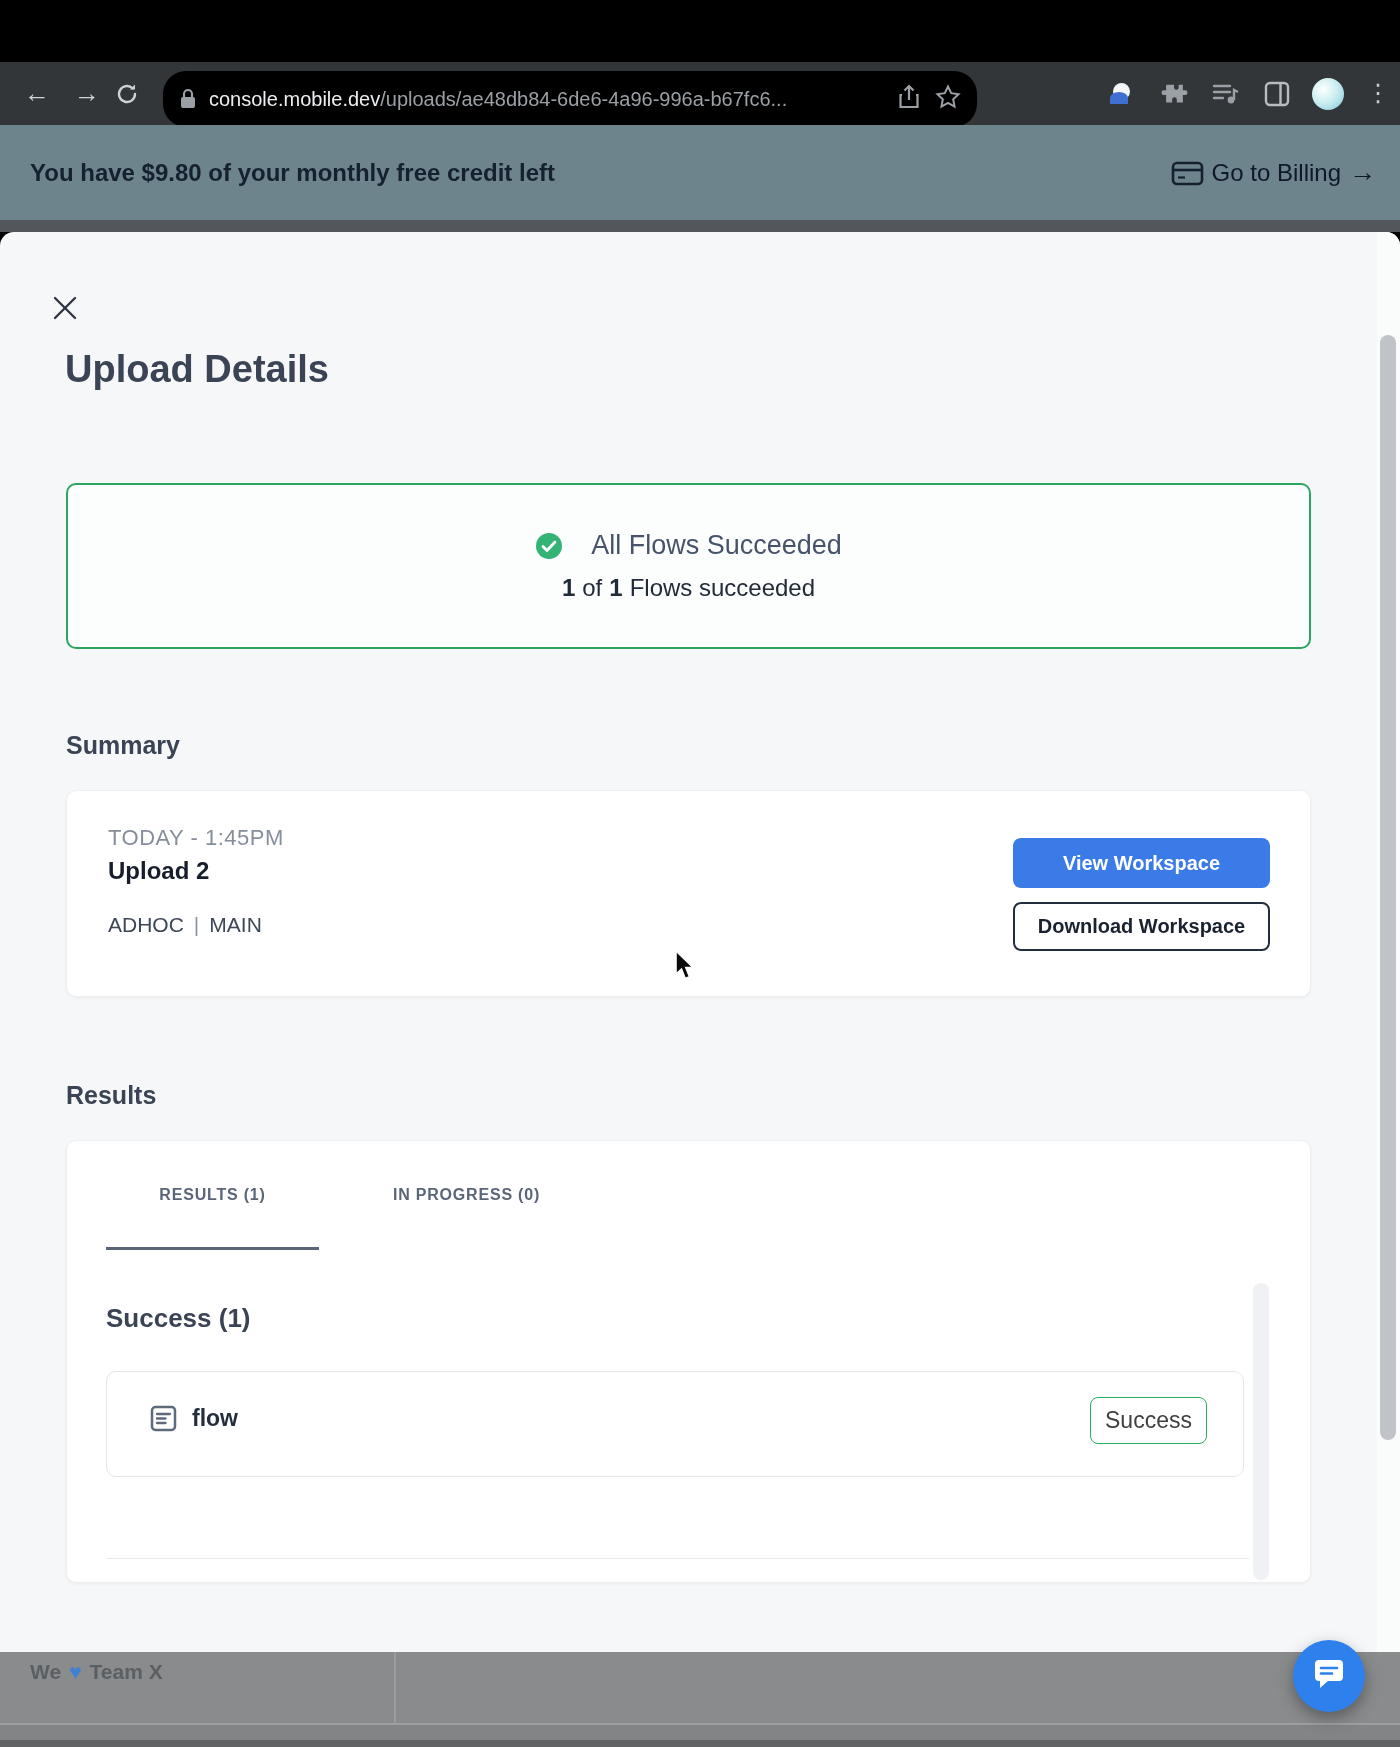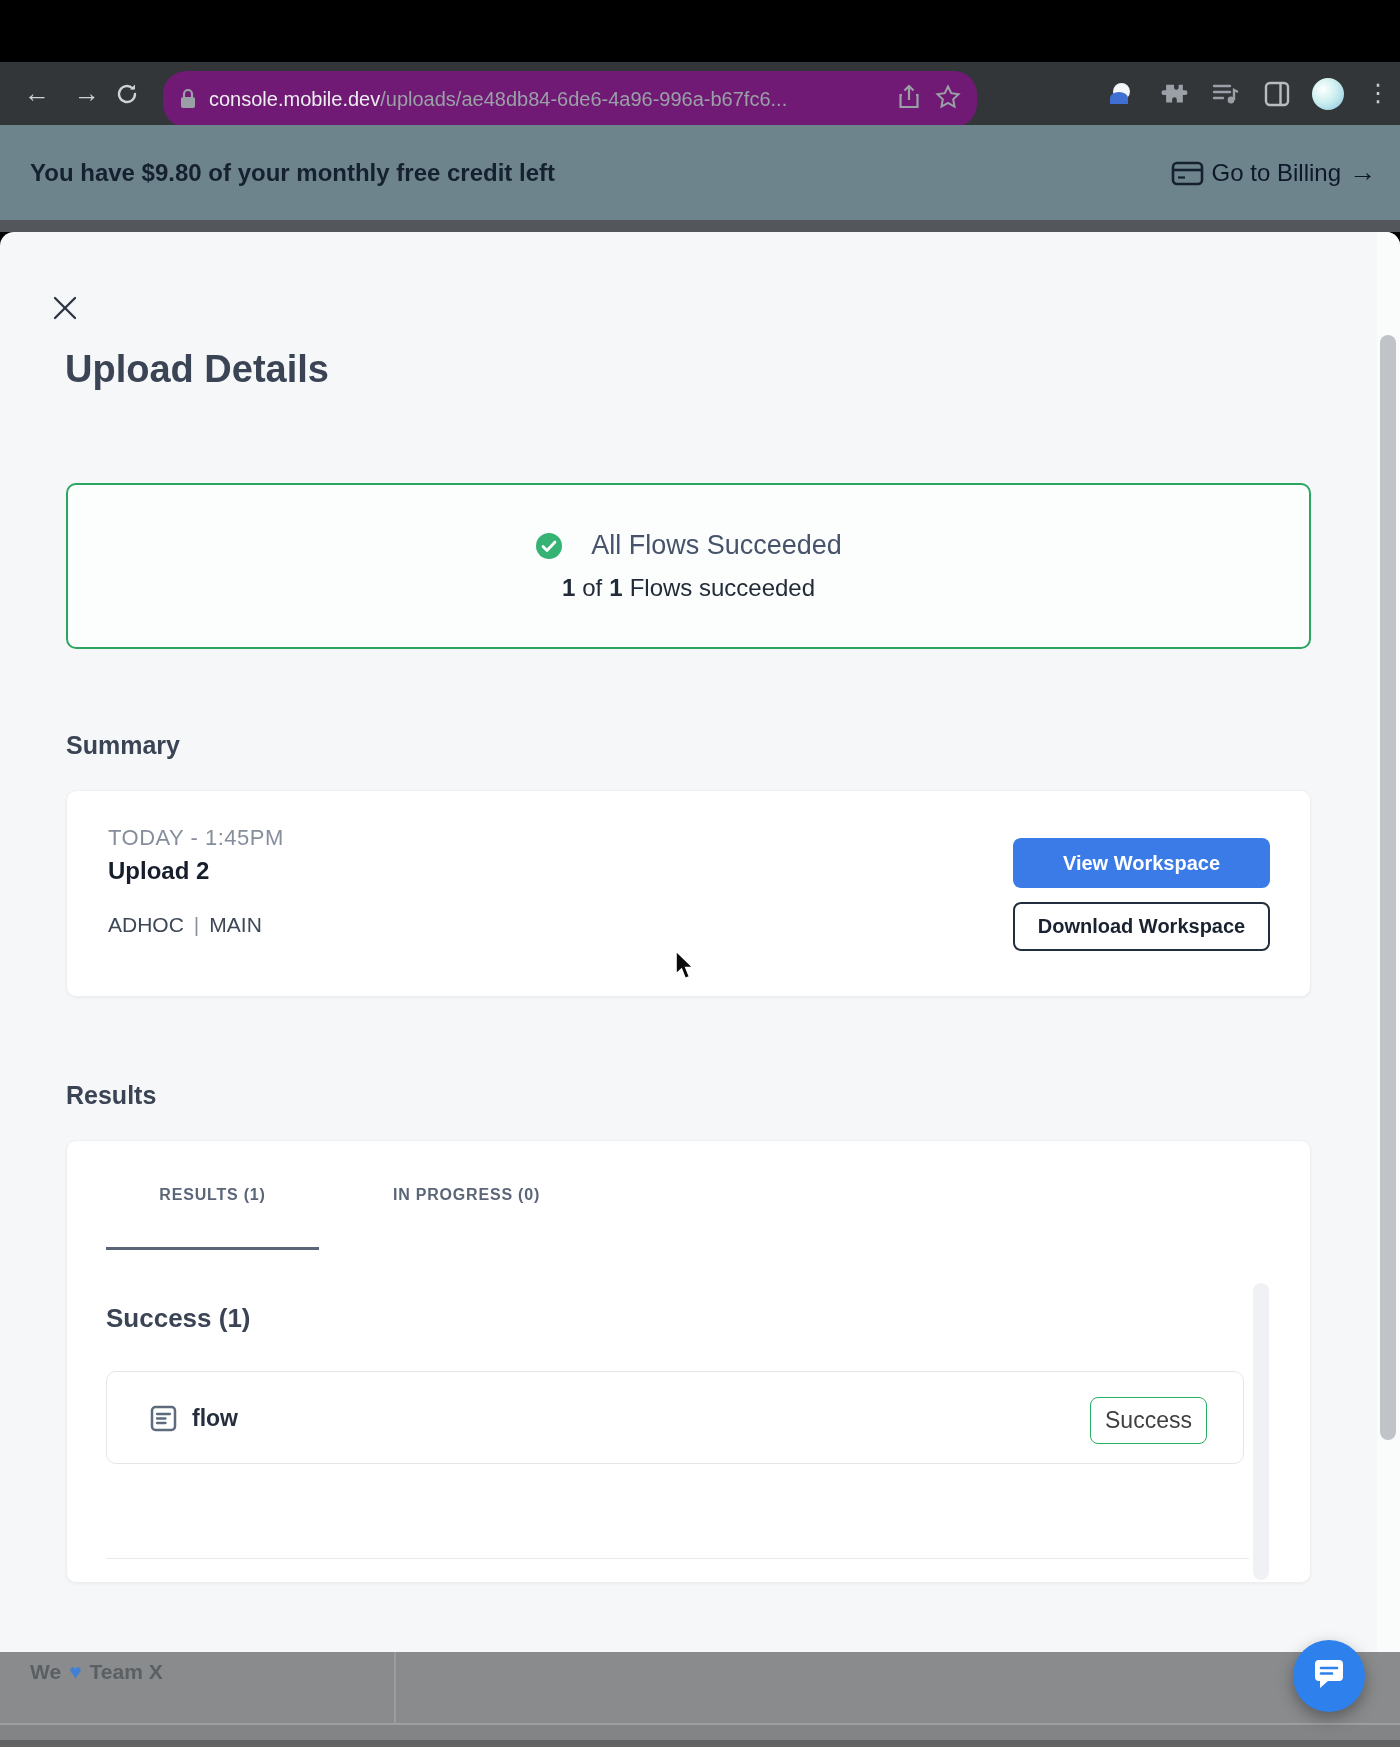--- a/index.html
+++ b/index.html
@@ -15,21 +15,21 @@
        border-radius:12px 12px 0 0;display:flex;align-items:center;padding:0 14px;box-sizing:border-box;}
   .favicon{width:20px;height:20px;border-radius:4px;background:#c8cace;position:relative;flex:0 0 auto;}
   .favicon::after{content:"";position:absolute;left:6px;top:9px;width:8px;height:8px;border-radius:50%;background:#5c6066;}
   .tabtitle{color:#e6e8ea;font-size:16px;margin-left:12px;flex:1 1 auto;white-space:nowrap;overflow:hidden;}
   .tabclose{color:#c9cbce;font-size:22px;line-height:22px;cursor:default;margin-left:8px;}
   .newtab{position:absolute;left:560px;top:20px;color:#c9cbce;font-size:30px;line-height:30px;font-weight:300;}
   .chev{position:absolute;left:1358px;top:26px;width:12px;height:12px;border-right:2.5px solid #c9cbce;
         border-bottom:2.5px solid #c9cbce;transform:rotate(45deg);}
   .toolbar{position:absolute;left:0;top:62px;width:1400px;height:63px;background:#323639;}
   .navbtn{position:absolute;top:18px;font-size:26px;line-height:26px;color:#cfd1d4;}
-  .omnibox{position:absolute;left:163px;top:9px;width:814px;height:56px;border-radius:23px;background:#701a75;
+  .omnibox{position:absolute;left:163px;top:9px;width:814px;height:56px;border-radius:23px;background:#000000;
            display:flex;align-items:center;padding:0 16px;box-sizing:border-box;}
   .urltext{font-size:20px;margin-left:12px;white-space:nowrap;overflow:hidden;flex:1 1 auto;}
   .urlhost{color:#eceef0;}
   .urlpath{color:#9aa0a6;}
   .toolicon{position:absolute;top:17px;}
   .extblue{width:28px;height:28px;border-radius:7px;background:#3f6fd1;position:relative;overflow:hidden;}
   .extblue::after{content:"";position:absolute;left:5px;top:4px;width:17px;height:17px;border-radius:50%;background:#f4f6f8;}
   .extblue::before{content:"";position:absolute;left:2px;top:13px;width:18px;height:12px;border-radius:50% 50% 0 0;background:#3f6fd1;z-index:2;}
   .avatar{width:32px;height:32px;border-radius:50%;background:radial-gradient(circle at 35% 35%,#ffffff,#cdeff0 45%,#9fd4e4 80%);}
   .kebab{color:#c9cbce;font-size:24px;line-height:24px;letter-spacing:0;}
@@ -67,21 +67,21 @@
   .btn{position:absolute;left:946px;width:257px;border-radius:8px;box-sizing:border-box;
        display:flex;align-items:center;justify-content:center;font-weight:700;font-size:20px;cursor:pointer;}
   .btn-view{top:47px;height:50px;background:#3b7be7;color:#ffffff;}
   .btn-down{top:111px;height:49px;background:#ffffff;color:#1a2230;border:2px solid #222e3e;}
 
   .res-card{top:908px;height:443px;}
   .tabbar-tab{position:absolute;top:34px;height:40px;display:flex;align-items:center;justify-content:center;
               font-size:16px;letter-spacing:.8px;color:#5a6678;font-weight:700;cursor:pointer;}
   .tab-underline{position:absolute;left:39px;top:106px;width:213px;height:3px;background:#5a6678;}
   .success-h{position:absolute;left:39px;top:162px;font-size:26px;font-weight:700;color:#3a4455;}
-  .flowrow{position:absolute;left:39px;top:230px;width:1138px;height:93px;border:1px solid #e4e7ea;
+  .flowrow{position:absolute;left:39px;top:230px;width:1138px;height:106px;border:1px solid #e4e7ea;
            border-radius:10px;background:#fff;box-sizing:border-box;}
   .flowname{position:absolute;left:85px;top:0;height:93px;display:flex;align-items:center;
             font-size:23px;font-weight:700;color:#242e3c;}
   .flowicon{position:absolute;left:43px;top:33px;}
   .badge{position:absolute;left:983px;top:25px;width:117px;height:47px;border:1.5px solid #27ae60;
          border-radius:8px;box-sizing:border-box;display:flex;align-items:center;justify-content:center;
          font-size:23px;color:#404040;background:#fff;}
   .res-divider{position:absolute;left:39px;top:417px;width:1143px;height:1px;background:#e7e9ec;}
   .inner-scroll{position:absolute;left:1186px;top:142px;width:16px;height:297px;background:#f0f1f4;border-radius:8px;}
 

